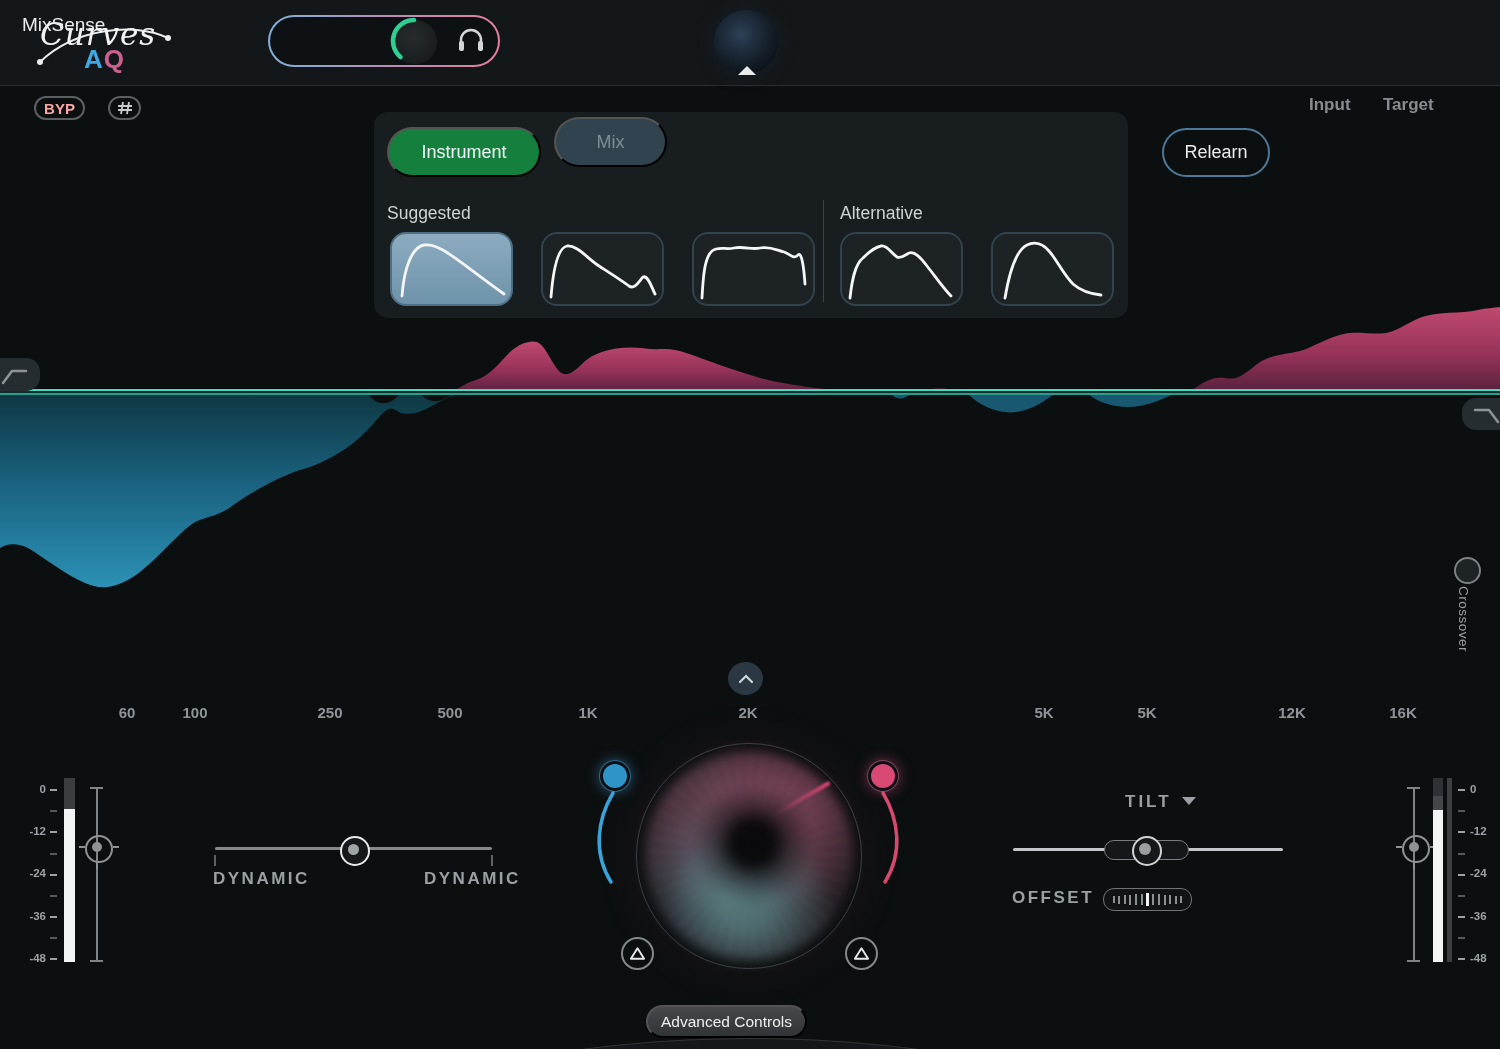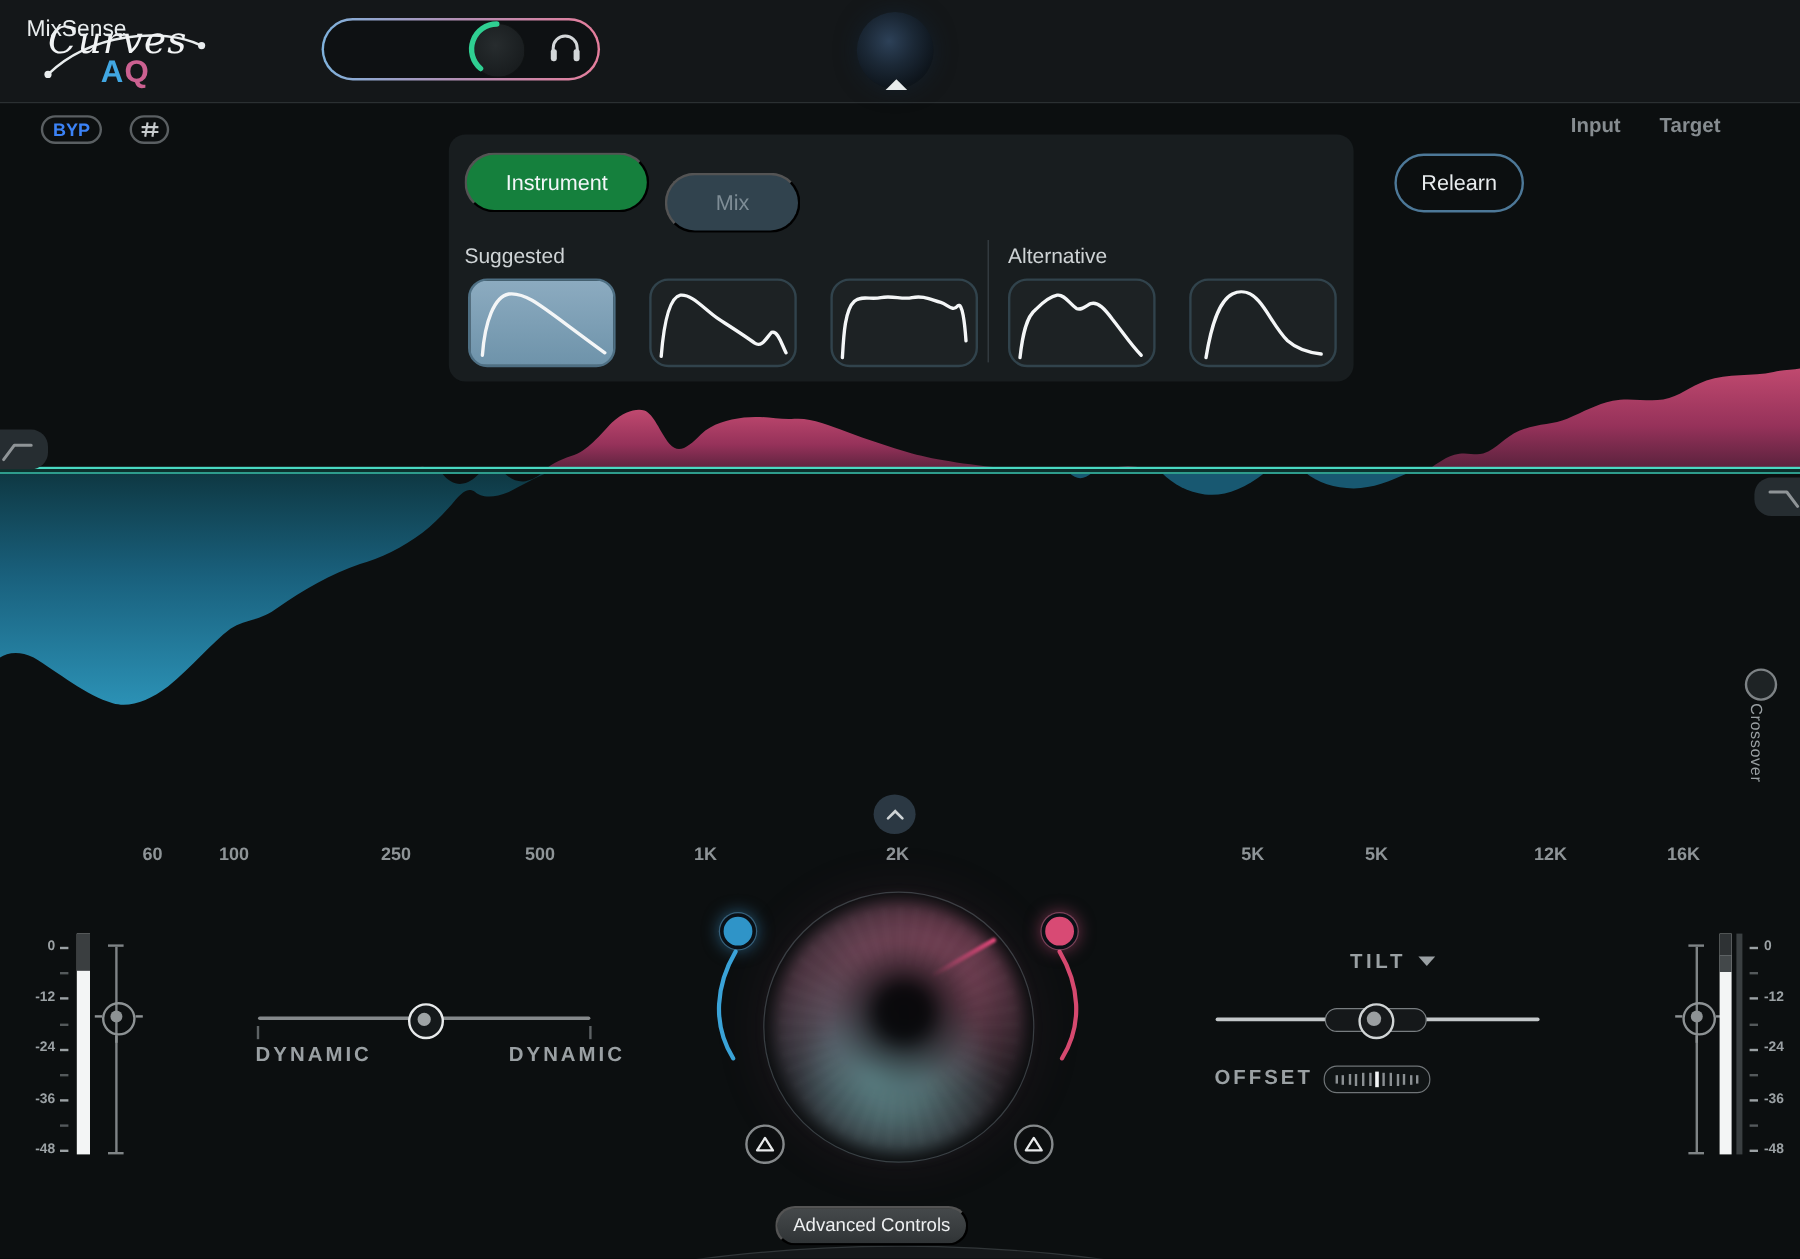--- a/index.html
+++ b/index.html
@@ -22,30 +22,30 @@
     background:radial-gradient(circle at 45% 40%,#272c2e,#191d1f 70%);border:1px solid #101314;}
   .headphones{position:absolute;left:456px;top:26px;}
   
   .top-orb{left:714px;top:10px;width:64px;height:64px;border-radius:50%;
     background:radial-gradient(circle at 42% 38%,#2d4158 0%,#1b2836 38%,#0e151c 72%,#0a0e12 100%);
     box-shadow:0 0 18px rgba(20,40,60,.5);}
   .orb-tri{left:738px;top:66px;width:0;height:0;border-left:9px solid transparent;
     border-right:9px solid transparent;border-bottom:9px solid #e8ecec;}
   
   .pill-btn{border:2.5px solid #5a5f62;border-radius:15px;background:transparent;
-    display:flex;align-items:center;justify-content:center;color:#3b82f6;font-weight:bold;}
+    display:flex;align-items:center;justify-content:center;color:#fca5a5;font-weight:bold;}
   .byp{left:34px;top:96px;width:51px;height:24px;font-size:15px;}
   .gridbtn{left:108px;top:96px;width:33px;height:24px;}
   .inout{top:95px;font-size:17px;font-weight:bold;color:#868c90;}
   
   .panel{left:374px;top:112px;width:754px;height:206px;border-radius:14px;background:#181d1f;}
   .tab{border-radius:25px;height:50px;display:flex;align-items:center;justify-content:center;
        font-size:18px;}
   .tab-instrument{left:387px;top:127px;width:154px;background:#15803d;color:#f2f6f8;}
-  .tab-mix{left:554px;top:144px;width:113px;background:#31434e;color:#7e8d96;}
+  .tab-mix{left:554px;top:117px;width:113px;background:#31434e;color:#7e8d96;}
   .preset{left:686px;top:128px;width:428px;height:48px;border-radius:10px;background:#111517;
     border:1.5px solid #40474a;display:flex;align-items:center;color:#e9eced;font-size:18px;}
   .preset-text{margin-left:18px;}
   .preset-caret{position:absolute;right:16px;top:19px;width:0;height:0;border-left:8px solid transparent;
     border-right:8px solid transparent;border-top:9px solid #d7dadc;}
   .group-label{font-size:17.5px;color:#ced3d5;}
   .vdivider{left:823px;top:200px;width:1px;height:102px;background:#39424600;border-left:1px solid #3a4347;}
   .thumb{top:232px;width:119px;height:70px;border-radius:16px;background:#1d2224;
     border:2px solid #31434c;box-shadow:inset 0 0 0 3px #10ament1416;}
   .thumb svg{display:block;}

